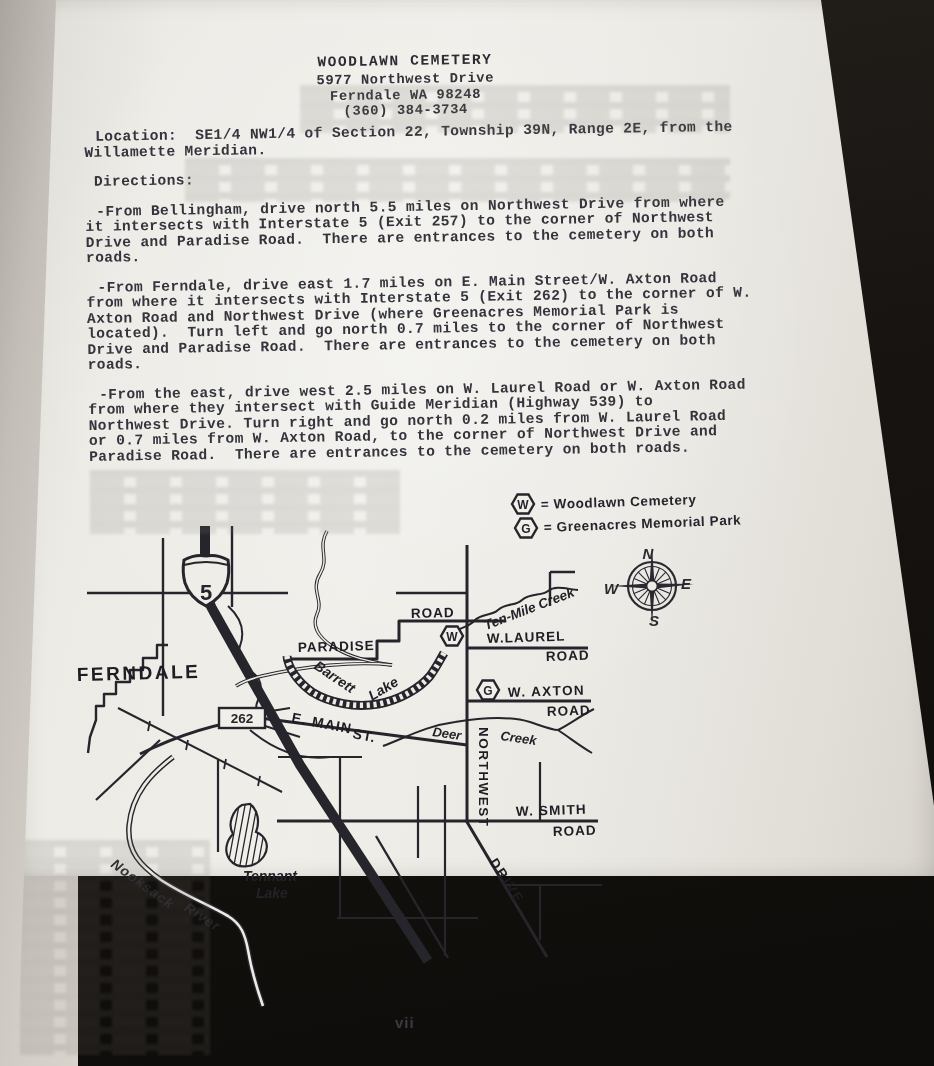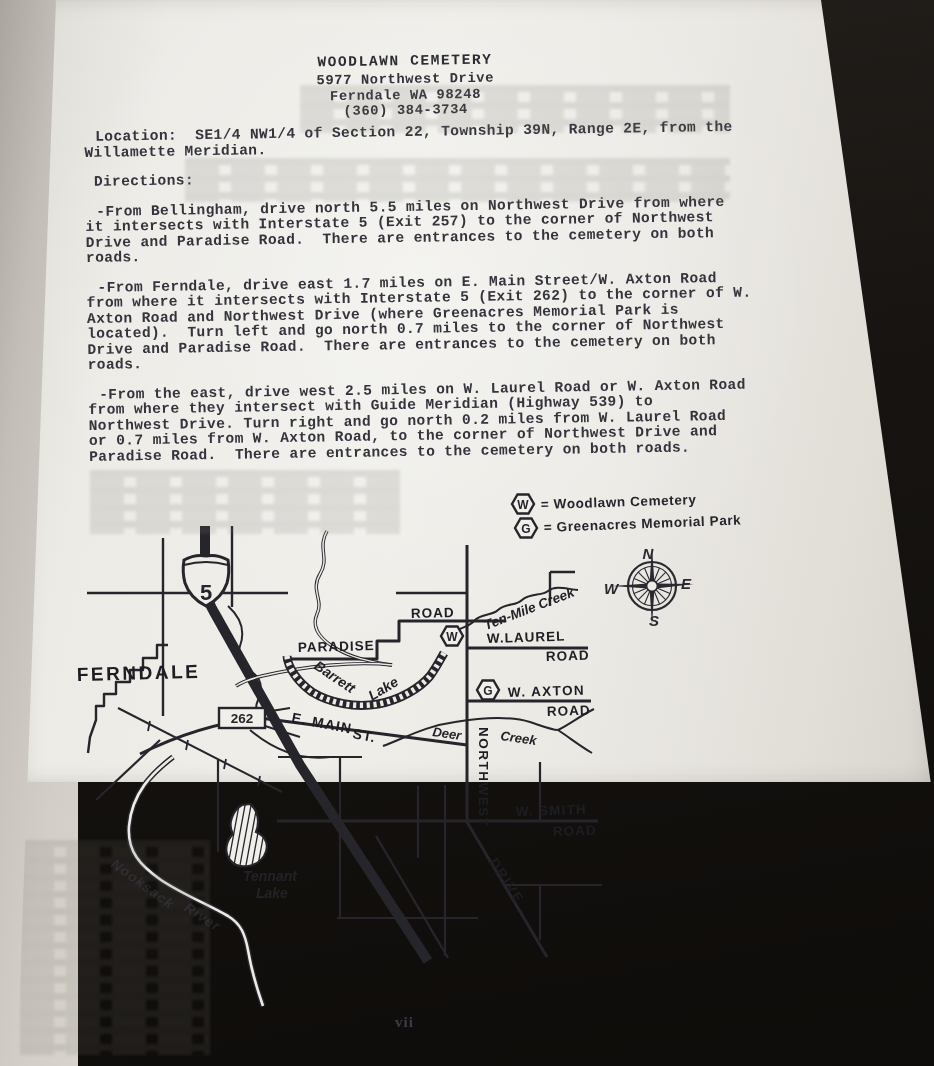--- a/index.html
+++ b/index.html
@@ -1,41 +1,41 @@
 <!DOCTYPE html>
 <html><head>
 <meta charset="utf-8">
 <style>
   html,body{margin:0;padding:0;}
   body{width:934px;height:1066px;position:relative;overflow:hidden;
        background:linear-gradient(170deg,#24211d 0%,#171411 40%,#0e0c0a 100%);
        font-family:"Liberation Sans",sans-serif;}
   .under-page{position:absolute;left:0;top:0;width:78px;height:1066px;
        background:linear-gradient(97deg,#aaa69f 0%,#c3bfb8 30%,#d2cec7 70%,#d8d4cd 100%);}
-  .page{position:absolute;left:0;top:0;width:934px;height:782px;
+  .page{position:absolute;left:0;top:0;width:934px;height:876px;
        background:
          radial-gradient(ellipse at 45% 38%, rgba(255,255,255,0.30) 0%, rgba(255,255,255,0) 55%),
          linear-gradient(101deg,#c9c5bf 0%,#e2e0db 6%,#ecebe6 16%,#efeee9 42%,#ebe9e4 66%,#e2dfd9 86%,#d9d5cf 100%);
        clip-path:polygon(56px 0px, 821px 0px, 934px 806px, 934px 1066px, 17px 1066px, 56px 0px);
        box-shadow:inset 26px 0 34px -22px rgba(70,62,54,.55), inset -14px 0 30px -18px rgba(70,62,54,.28);}
   .content-text{position:absolute;left:0;top:0;width:934px;height:520px;
        transform:rotate(-0.9deg);transform-origin:84px 130px;}
   .header{position:absolute;left:256px;top:58px;width:300px;text-align:center;
        font-family:"Liberation Mono",monospace;font-weight:bold;color:#33323a;}
   .h-title{font-size:14.5px;letter-spacing:1.6px;margin-bottom:3px;color:#2d2c34;}
   .h-line{font-size:13.8px;letter-spacing:.6px;line-height:15.5px;}
   .bodytext{position:absolute;left:84px;top:130px;width:700px;
        font-family:"Liberation Mono",monospace;font-weight:bold;font-size:14.6px;
        letter-spacing:.35px;color:#35343c;}
   .block{margin:0 0 14px 0;}
   .line{white-space:pre;line-height:15.5px;height:15.5px;}
   .block .line:first-child{padding-left:11px;}
   .block.single{padding-left:9px;line-height:15.5px;}
   .map{position:absolute;left:60px;top:480px;}
-  .pagenum{position:absolute;left:395px;top:1014px;font-family:Liberation Serif, serif;
+  .pagenum{position:absolute;left:395px;top:1014px;font-family:Liberation Sans, sans-serif;
        font-size:15px;font-weight:bold;color:#3c3c46;letter-spacing:1px;}
   .ghost{position:absolute;pointer-events:none;opacity:.16;filter:blur(1.6px);
        background:repeating-linear-gradient(180deg,#6e6b64 0 7px,transparent 7px 17px),
                   repeating-linear-gradient(90deg,#7b786f 0 34px,transparent 34px 46px);}
   svg text{font-family:"Liberation Sans",sans-serif;}
 </style>
 </head>
 <body>
 
 <div class="scene">

